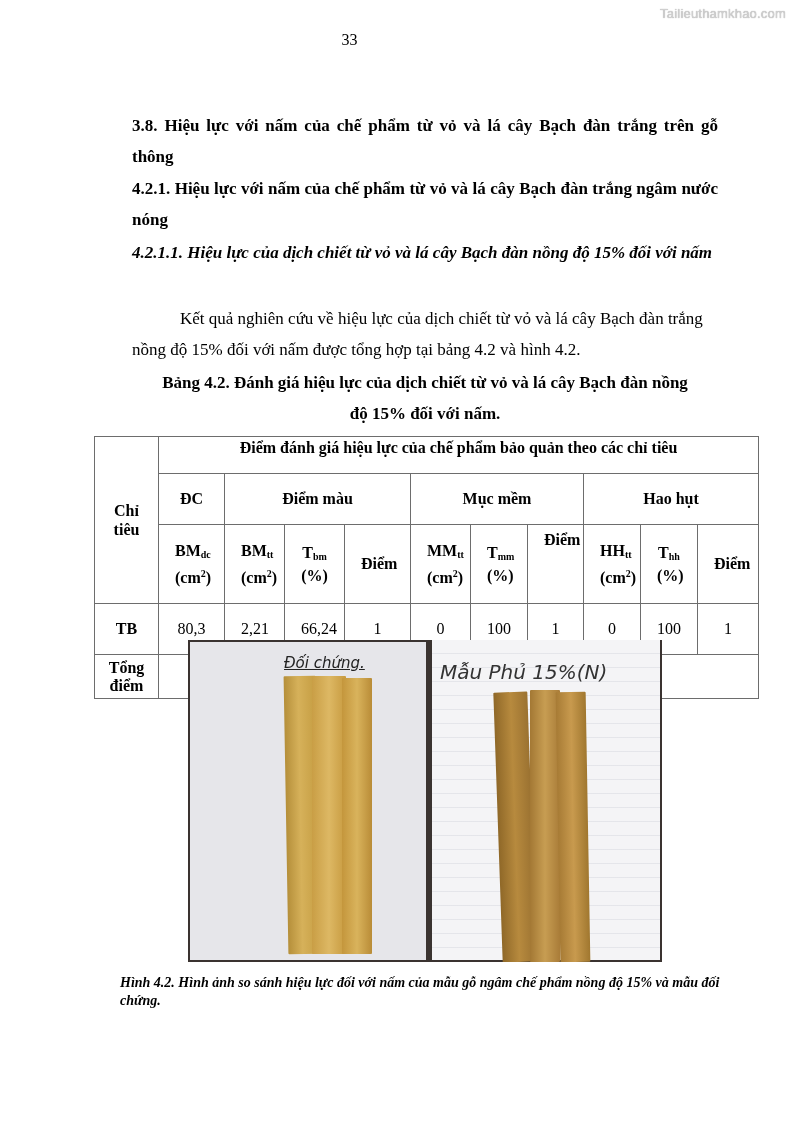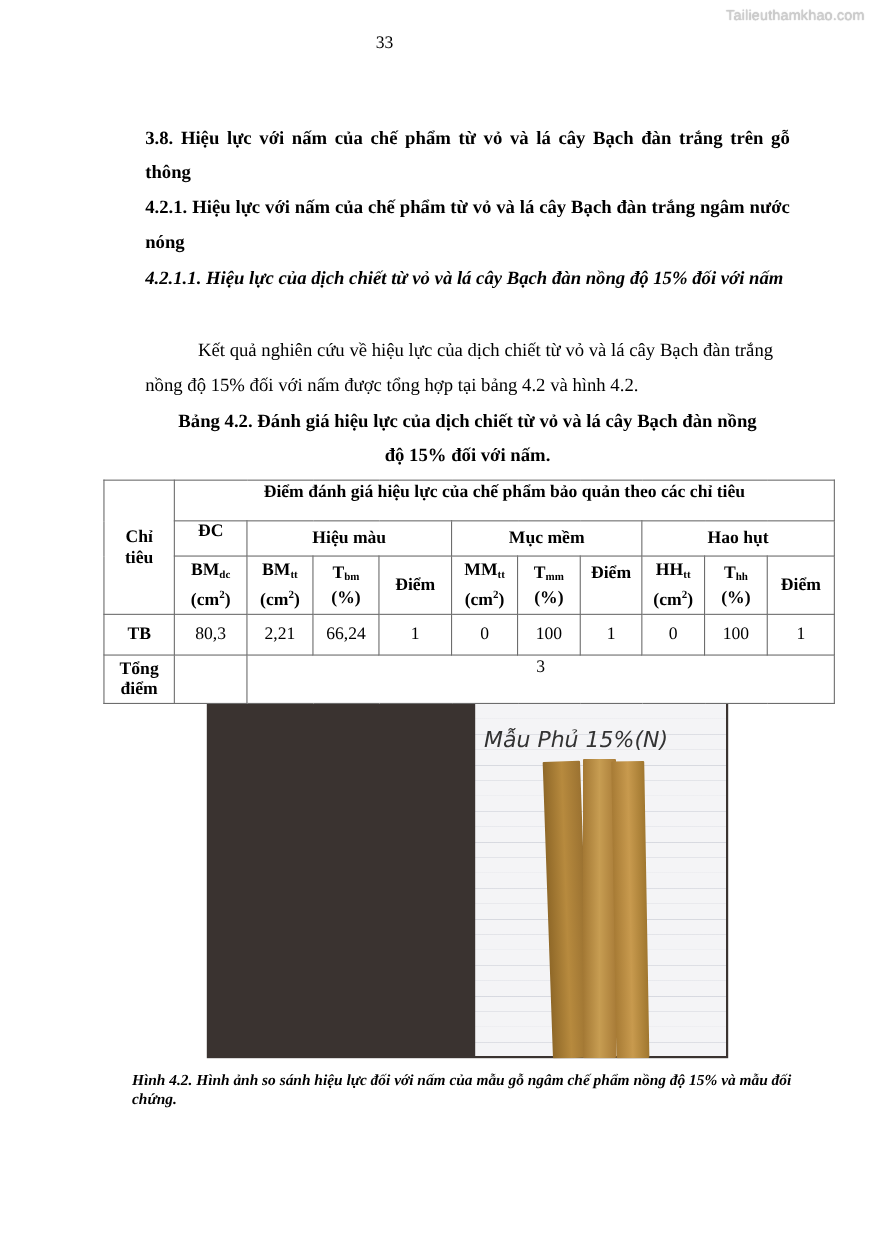--- a/index.html
+++ b/index.html
@@ -8,21 +8,21 @@
   .watermark { position:absolute; top:6px; right:8px; font-family:"Liberation Sans", sans-serif;
                font-size:13px; color:#cfcfcf; letter-spacing:0.2px;
                text-shadow: 0 0 1px #9a9a9a; }
   .page-number { position:absolute; top:31px; left:0; width:699px; text-align:center; font-size:16px; }
   .h { position:absolute; left:132px; width:586px; font-size:17px; font-weight:bold; line-height:31px; text-align:justify; }
   .h.italic { font-style:italic; }
   .para { position:absolute; left:132px; width:586px; font-size:17px; line-height:31px; }
   .indent { text-indent:48px; }
   .table-caption { position:absolute; left:120px; width:610px; font-size:17px; font-weight:bold; line-height:31px; text-align:center; }
   table.data { position:absolute; left:94px; top:436px; border-collapse:collapse; table-layout:fixed; width:664px; font-size:16px; }
-  table.data td { border:1px solid #6d6d6d; text-align:center; padding:0; vertical-align:middle; }
+  table.data td { border:1px solid #6d6d6d; text-align:center; padding:16px; vertical-align:middle; }
   table.data .b { font-weight:bold; }
   sub { font-size:10px; vertical-align:-2px; }
   sup { font-size:10px; vertical-align:6px; }
   .lh { line-height:19px; }
   .photo { position:absolute; left:188px; top:640px; width:474px; height:322px; background:#3a3330; overflow:hidden; }
   .photo-left { position:absolute; left:2px; top:2px; width:236px; height:318px; background:#e6e6ea; }
   .photo-right { position:absolute; left:244px; top:0px; width:228px; height:320px;
                  background: repeating-linear-gradient(180deg, #f4f4f6 0px, #f4f4f6 13px, #d5d7de 14px); }
   .stick { position:absolute; border-radius:1px; }
   .s1 { left:96px; top:34px; width:32px; height:278px; background:linear-gradient(90deg,#b58f3a,#d6b15a 45%,#c59d42); transform:rotate(-1deg); }
@@ -65,21 +65,21 @@
       <col style="width:57px">
       <col style="width:61px">
   </colgroup>
   <tbody>
       <tr style="height:37px;">
     <td rowspan="3" class="b lh" style="vertical-align:middle;padding:0 6px;">Chỉ tiêu</td>
     <td colspan="10" class="b" style="vertical-align:top;padding-top:2px;">Điểm đánh giá hiệu lực của chế phẩm bảo quản theo các chỉ tiêu</td>
   </tr>
   <tr style="height:32px;">
     <td class="b" style="vertical-align:top;">ĐC</td>
-    <td colspan="3" class="b">Hiệu màu</td>
+    <td colspan="3" class="b">Điểm màu</td>
     <td colspan="3" class="b">Mục mềm</td>
     <td colspan="3" class="b">Hao hụt</td>
   </tr>
   <tr style="height:53px;">
     <td class="b lh"><span>BM</span><sub>dc</sub><br><span>(cm</span><sup>2</sup><span>)</span></td>
     <td class="b lh"><span>BM</span><sub>tt</sub><br><span>(cm</span><sup>2</sup><span>)</span></td>
     <td class="b lh"><span>T</span><sub>bm</sub><br><span>(%)</span></td>
     <td class="b">Điểm</td>
     <td class="b lh"><span>MM</span><sub>tt</sub><br><span>(cm</span><sup>2</sup><span>)</span></td>
     <td class="b lh"><span>T</span><sub>mm</sub><br><span>(%)</span></td>
@@ -103,20 +103,26 @@
   </tr>
   <tr style="height:44px;">
     <td class="b" style="line-height:18px;padding:0 10px;"><span>Tổng điểm</span></td>
     <td></td>
     <td colspan="9" style="vertical-align:top;padding-top:2px;">3</td>
   </tr>
 </tbody>
   </table>
 
 <div class="photo">
+  <div class="photo-left">
+    <span class="photo-label pl-left">Đối chứng.</span>
+    <div class="stick s1"></div>
+    <div class="stick s2"></div>
+    <div class="stick s3"></div>
+  </div>
   <div class="photo-right">
     <span class="photo-label pl-right">Mẫu Phủ 15%(N)</span>
     <div class="stick r1"></div>
     <div class="stick r2"></div>
     <div class="stick r3"></div>
   </div>
 </div>
 
 <div class="fig-caption">Hình 4.2. Hình ảnh so sánh hiệu lực đối với nấm của mẫu gỗ ngâm chế phẩm nồng độ 15% và mẫu đối chứng.</div>
 

